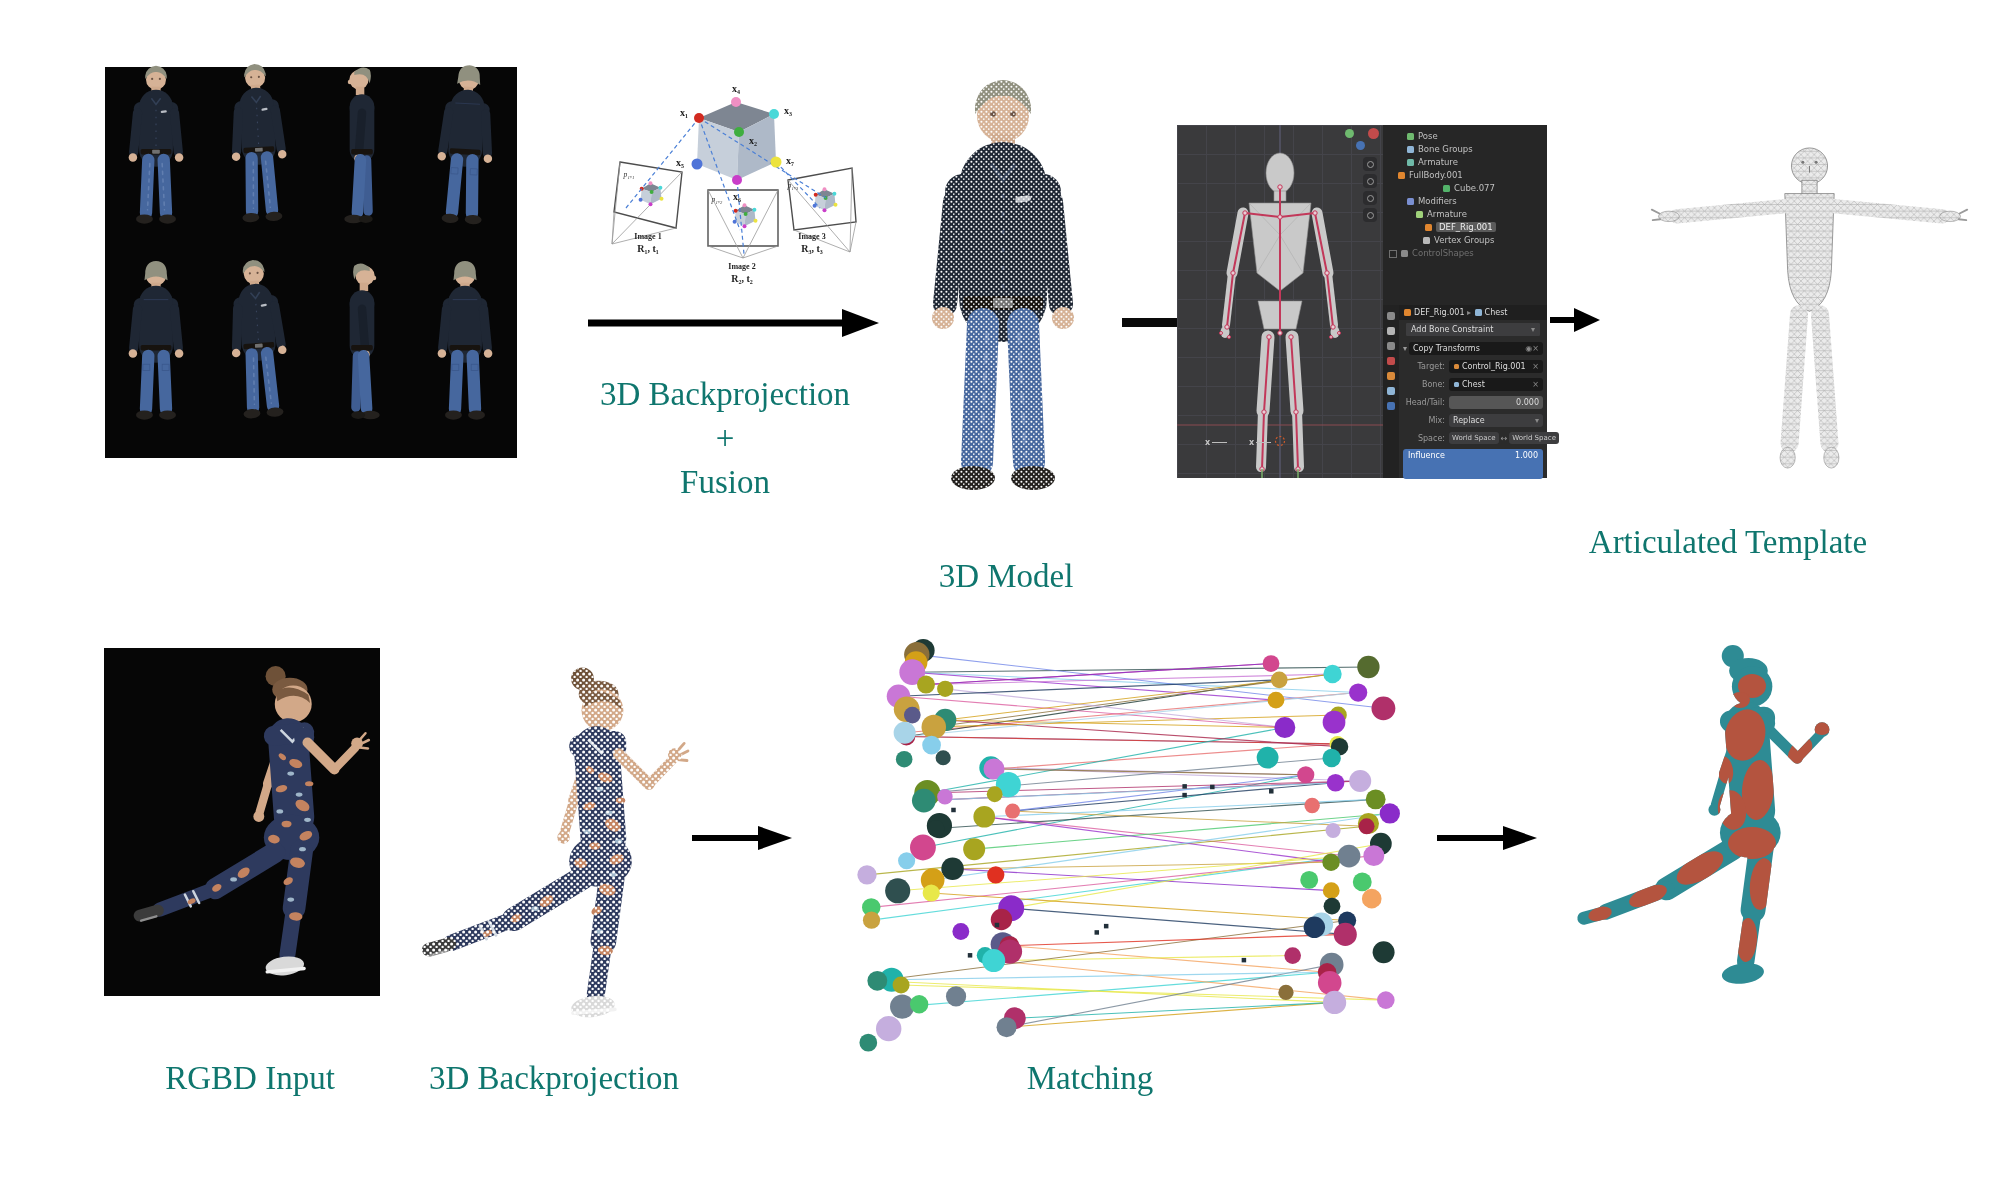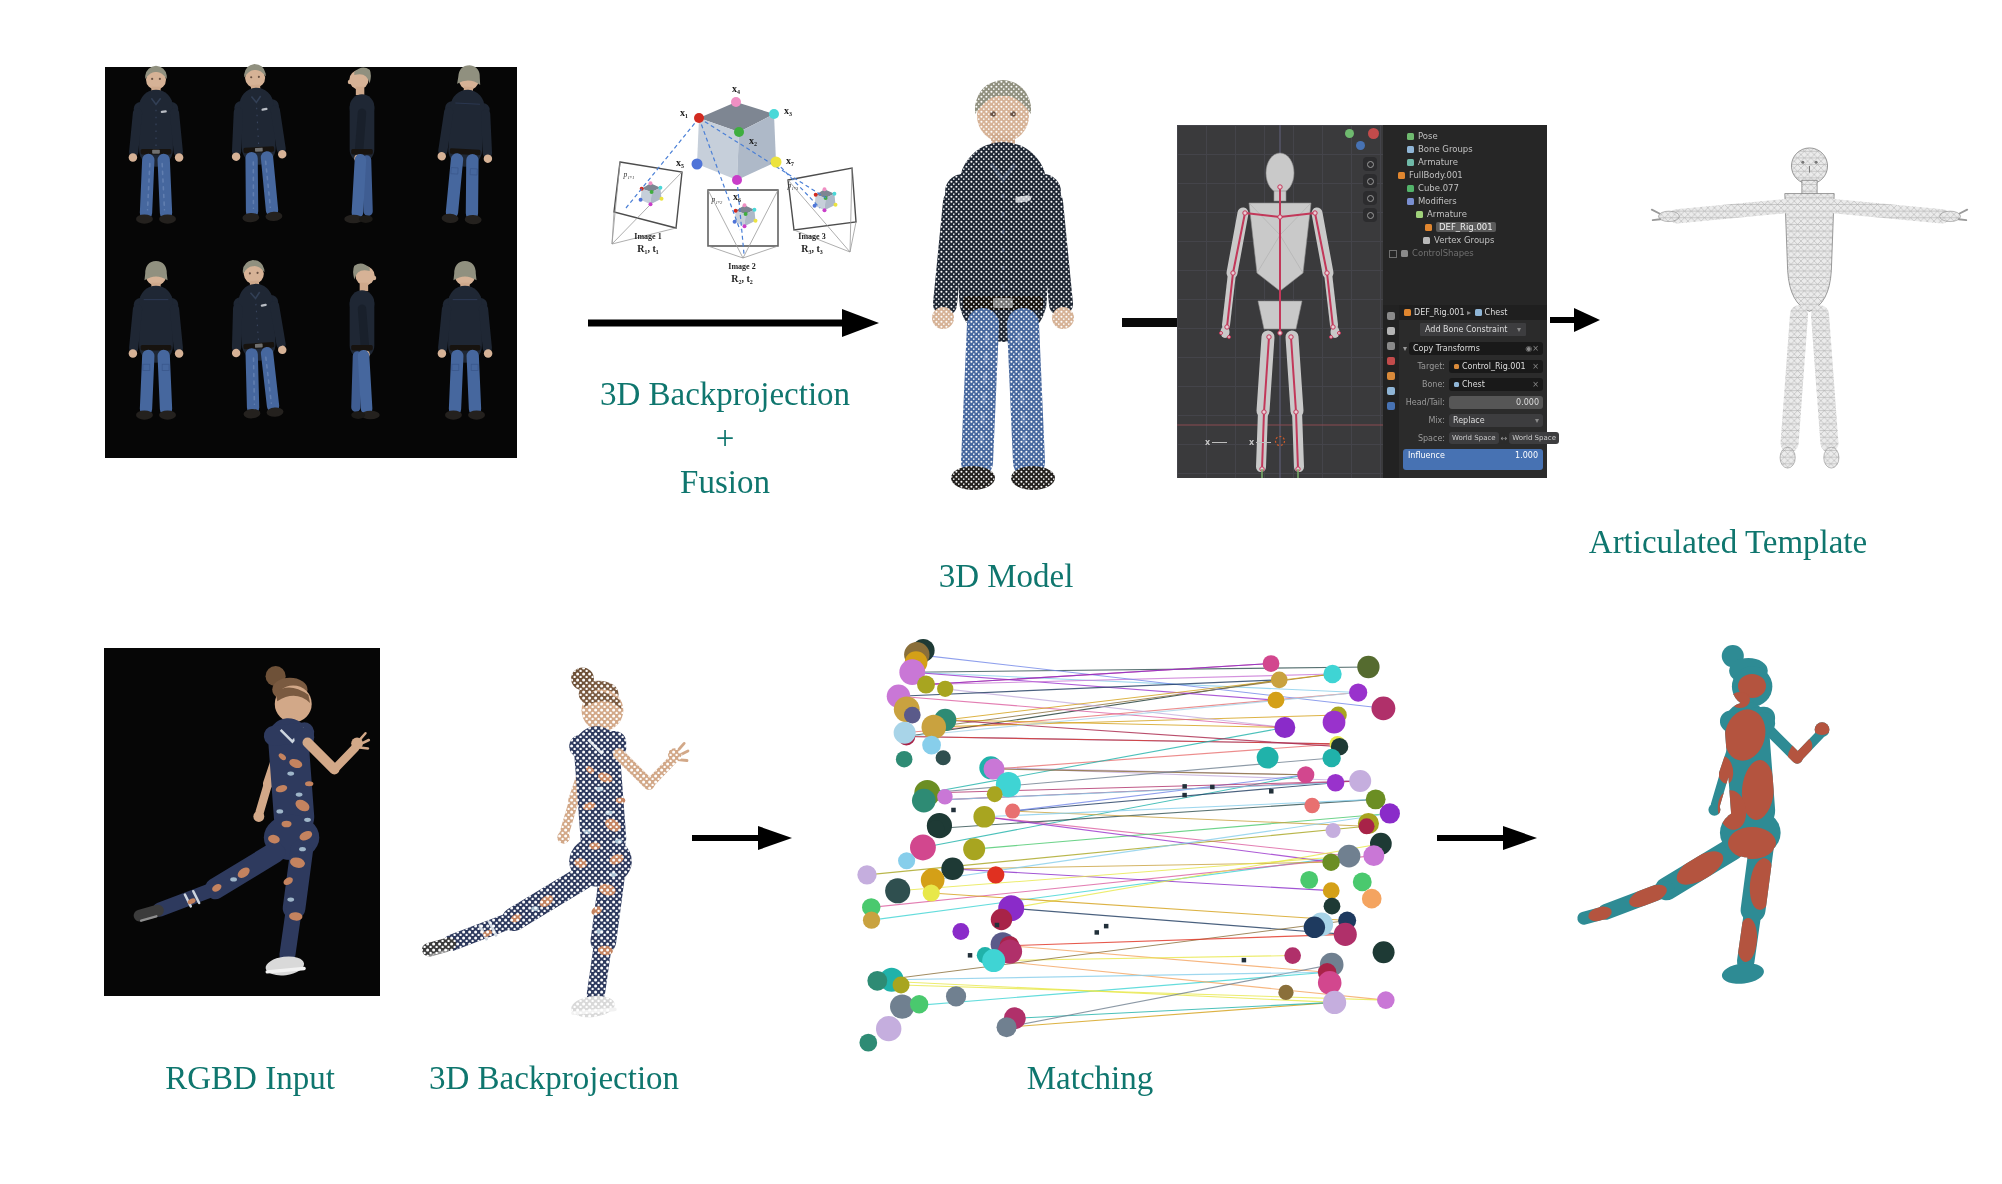--- a/index.html
+++ b/index.html
@@ -44,27 +44,27 @@
   #bl-cbody{position:absolute;left:16px;top:0;width:148px;height:173px;font-size:8px;color:#cfcfcf;}
   .c-hdr{height:15px;line-height:15px;background:#1f1f1f;padding-left:4px;white-space:nowrap;color:#ddd;}
   .sq{display:inline-block;width:7px;height:7px;border-radius:1.5px;vertical-align:middle;margin:0 3px 0 1px;}
   .c-row{display:flex;align-items:center;height:18px;padding:0 4px;}
   .c-lab{width:42px;text-align:right;padding-right:4px;color:#9a9a9a;flex:none;}
   .pill{flex:1;background:#191919;border-radius:3px;height:13px;line-height:13px;
         padding:0 4px;color:#ddd;white-space:nowrap;overflow:hidden;}
   .pill.light{background:#565656;text-align:right;}
   .pill.mid{background:#3d3d3f;}
   .pill .x{float:right;color:#8a8a8a;}
-  .addbtn{margin:3px 21px;background:#3d3d3f;border-radius:1px;height:13px;line-height:13px;
+  .addbtn{margin:3px 7px;background:#3d3d3f;border-radius:1px;height:13px;line-height:13px;
           padding:0 5px;color:#ddd;}
   .addbtn .x{float:right;color:#8a8a8a;}
   .sp-pill{background:#3d3d3f;border-radius:3px;height:12px;line-height:12px;padding:0 3px;
            color:#ccc;font-size:7px;white-space:nowrap;}
   .swap{color:#9a9a9a;padding:0 2px;}
-  .inf{margin:2px 4px;background:#4772b3;border-radius:3px;height:21px;line-height:14px;
+  .inf{margin:2px 4px;background:#4772b3;border-radius:3px;height:30px;line-height:14px;
        padding:0 5px;color:#fff;display:flex;}
   .inf span:last-child{margin-left:auto;}
 </style>
 </head>
 <body>
 
 <div id="stage">
 
 <svg id="art" width="2002" height="1184" xmlns="http://www.w3.org/2000/svg">
   <defs>
@@ -699,21 +699,21 @@
       <b>x</b><i></i></span>
     <span class="axisx" style="left:72px;top:314px;">
       <b>x</b><i></i></span>
   </div>
 
   <div id="bl-outliner">
         <div class="ol-row" style="padding-left: 24px;"><span class="ol-ic" style="background: rgb(111, 186, 111);"></span><span class="ol-tx">Pose</span></div>
         <div class="ol-row" style="padding-left: 24px;"><span class="ol-ic" style="background: rgb(143, 181, 214);"></span><span class="ol-tx">Bone Groups</span></div>
         <div class="ol-row" style="padding-left: 24px;"><span class="ol-ic" style="background: rgb(111, 186, 168);"></span><span class="ol-tx">Armature</span></div>
         <div class="ol-row" style="padding-left: 15px;"><span class="ol-ic" style="background: rgb(224, 134, 47);"></span><span class="ol-tx">FullBody.001</span></div>
-        <div class="ol-row" style="padding-left: 24px;"><span class="ol-ic" style="background: rgb(83, 179, 106);"></span><span class="ol-tx">Cube.077</span></div>
+        <div class="ol-row" style="padding-left: 8px; text-align: center;"><span class="ol-ic" style="background: rgb(83, 179, 106);"></span><span class="ol-tx">Cube.077</span></div>
         <div class="ol-row" style="padding-left: 24px;"><span class="ol-ic" style="background: rgb(122, 143, 209);"></span><span class="ol-tx">Modifiers</span></div>
         <div class="ol-row" style="padding-left: 33px;"><span class="ol-ic" style="background: rgb(159, 209, 122);"></span><span class="ol-tx">Armature</span></div>
         <div class="ol-row sel" style="padding-left: 42px;"><span class="ol-ic" style="background: rgb(224, 134, 47);"></span><span class="ol-tx">DEF_Rig.001</span></div>
         <div class="ol-row" style="padding-left: 40px;"><span class="ol-ic" style="background: rgb(185, 185, 185);"></span><span class="ol-tx">Vertex Groups</span></div>
         <div class="ol-row muted" style="padding-left: 6px;"><span class="ol-box"></span><span class="ol-ic" style="background: rgb(138, 138, 138);"></span><span class="ol-tx">ControlShapes</span></div>
       </div>
 
   <div id="bl-props">
     <div id="bl-icostrip">
       <span class="strip-ic" style="background:#8a8a8a;"></span>

